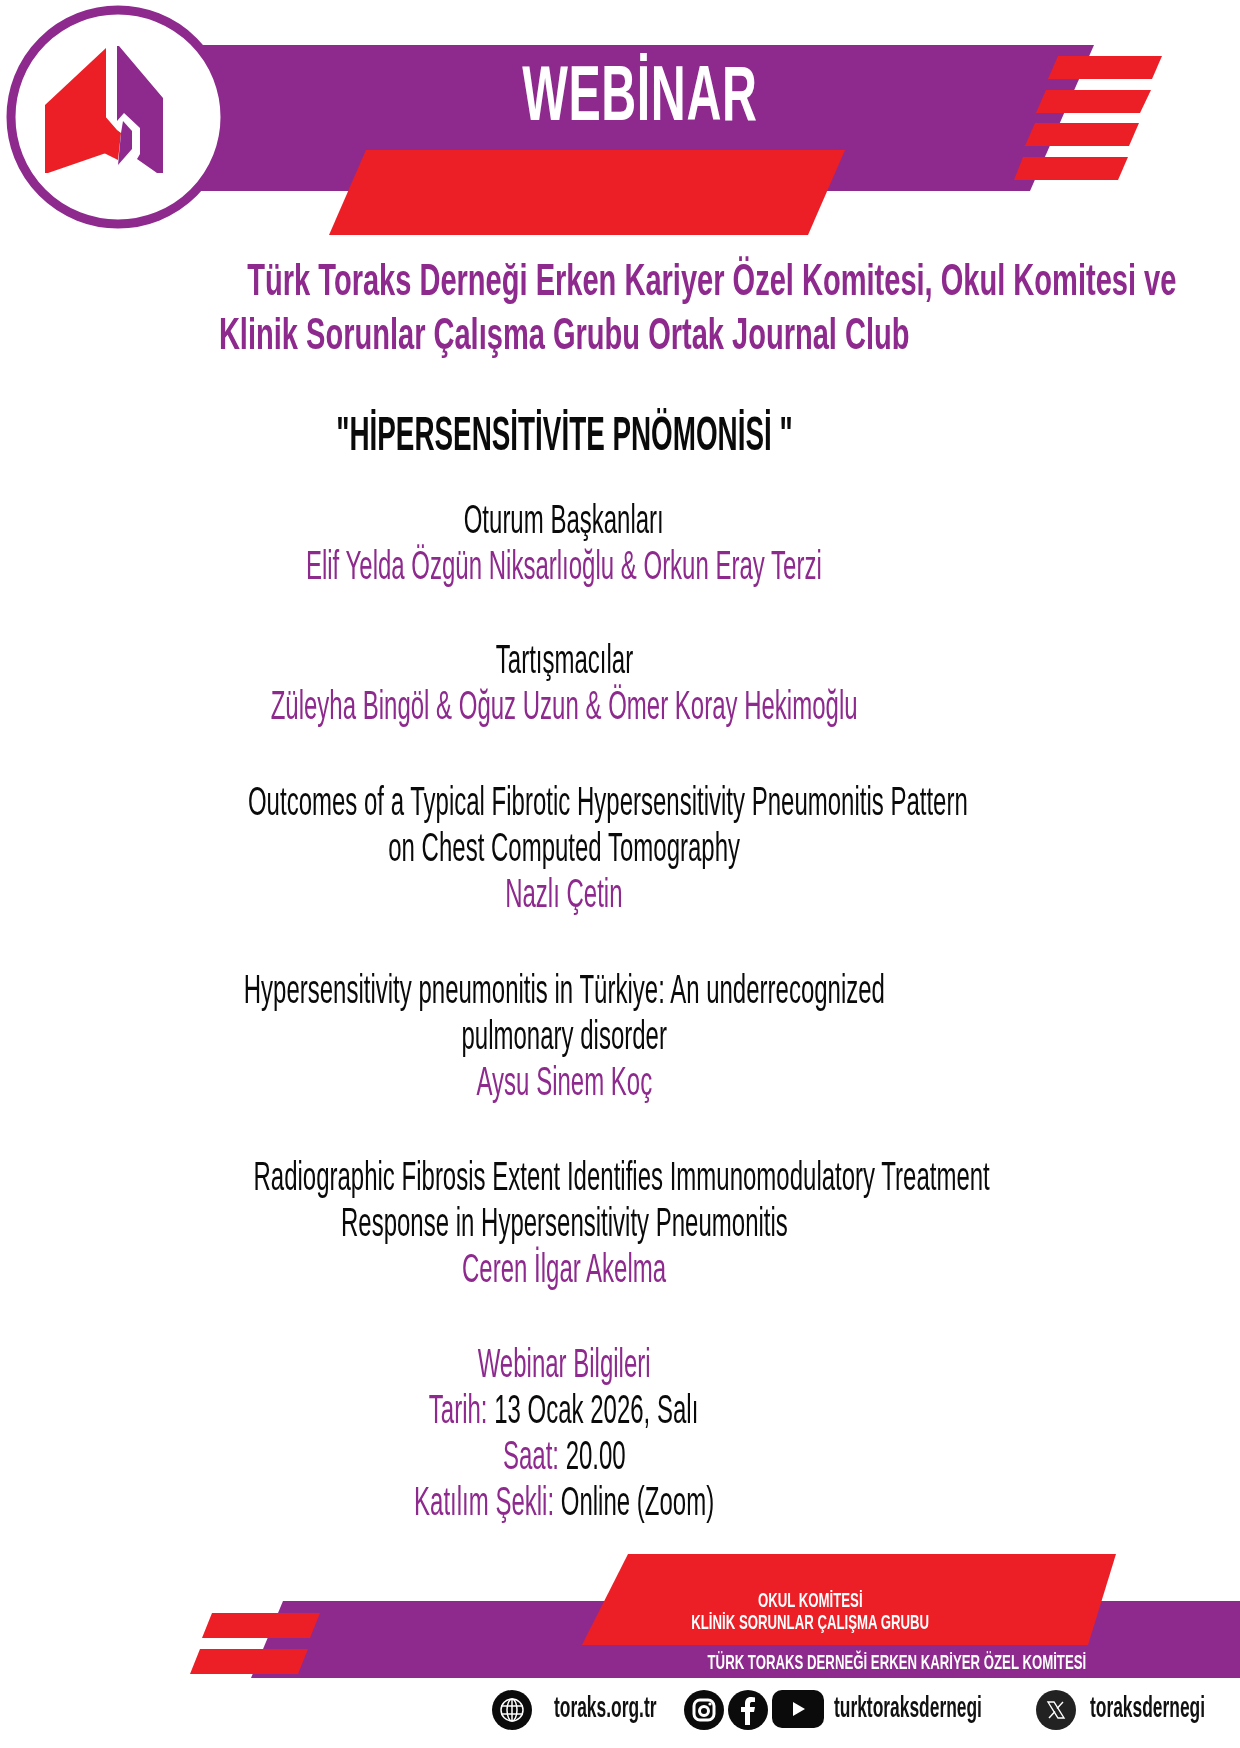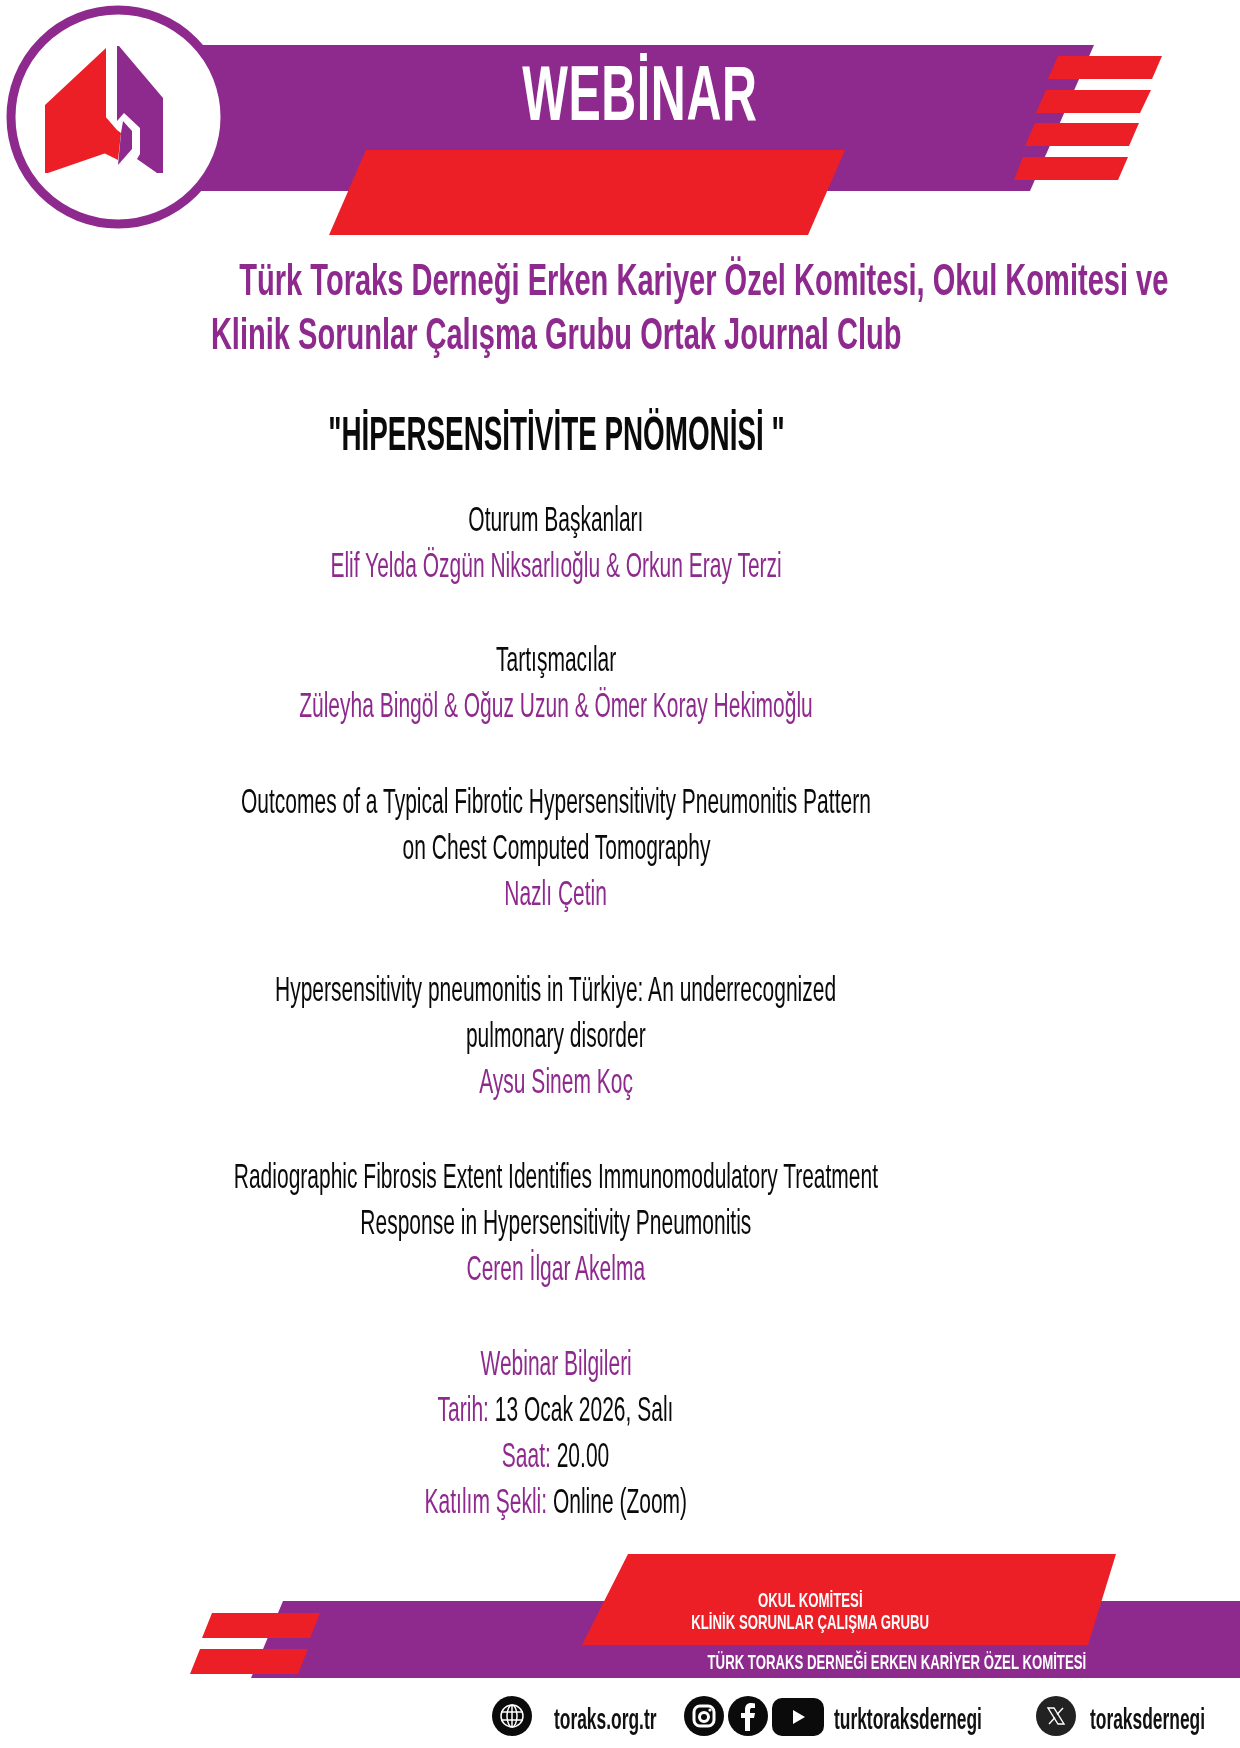--- a/index.html
+++ b/index.html
@@ -1,34 +1,34 @@
 <!DOCTYPE html>
 <html><head>
 <meta charset="utf-8">
 <style>
   html, body { margin: 0; padding: 0; background: #ffffff; }
   body { width: 1240px; height: 1748px; position: relative; overflow: hidden; font-family: "Liberation Sans", sans-serif; }
   .abs { position: absolute; }
   svg.shapes { position: absolute; left: 0; top: 0; }
-  .line { position: absolute; left: 0; width: 1112px; text-align: center; white-space: nowrap; }
+  .line { position: absolute; left: 8px; width: 1112px; text-align: center; white-space: nowrap; }
   .cond { display: inline-block; transform-origin: center center; }
   .purple { color: #8e2a8e; }
   .black { color: #0a0a0a; }
   .webinar-title { top: 48px; left: 400px; width: 480px; text-align: center; color: #ffffff; font-weight: bold; font-size: 78px; line-height: 90px; }
   .webinar-title .cond { transform: scaleX(0.62); letter-spacing: 1px; }
   .org1, .org2 { font-weight: bold; font-size: 44px; line-height: 52px; }
   .org1 { top: 254px; } .org2 { top: 308px; }
   .org1 .cond, .org2 .cond { transform: scaleX(0.66); }
   .topic { top: 406px; font-weight: bold; font-size: 48px; line-height: 56px; }
   .topic .cond { transform: scaleX(0.58); }
-  .t { font-size: 35px; line-height: 46px; text-decoration: underline; }
+  .t { font-size: 40px; line-height: 46px; text-decoration: underline; }
   .t .cond { transform: scaleX(0.6); }
   .footer-banner-text { position: absolute; left: 610px; width: 400px; text-align: center; color: #fff; font-weight: bold; font-size: 20px; line-height: 21px; white-space: nowrap; }
   .footer-banner-text .cond { transform: scaleX(0.66); }
-  .social { position: absolute; top: 1690px; height: 46px; display: flex; align-items: flex-end; }
+  .social { position: absolute; top: 1690px; height: 46px; display: flex; align-items: flex-start; }
   .social .txt { font-size: 30px; color: #111; font-weight: bold; display: inline-block; transform: scaleX(0.58); transform-origin: left center; white-space: nowrap; }
   .ico { width: 40px; height: 40px; border-radius: 50%; background: #0b0b0b; display: inline-flex; align-items: center; justify-content: center; }
 </style>
 </head>
 <body>
 
 <svg class="shapes" width="1240" height="1748" viewBox="0 0 1240 1748">
 
   <polygon points="186,45 1094,45 1030,191 186,191" fill="#8e2a8e"></polygon>
 

